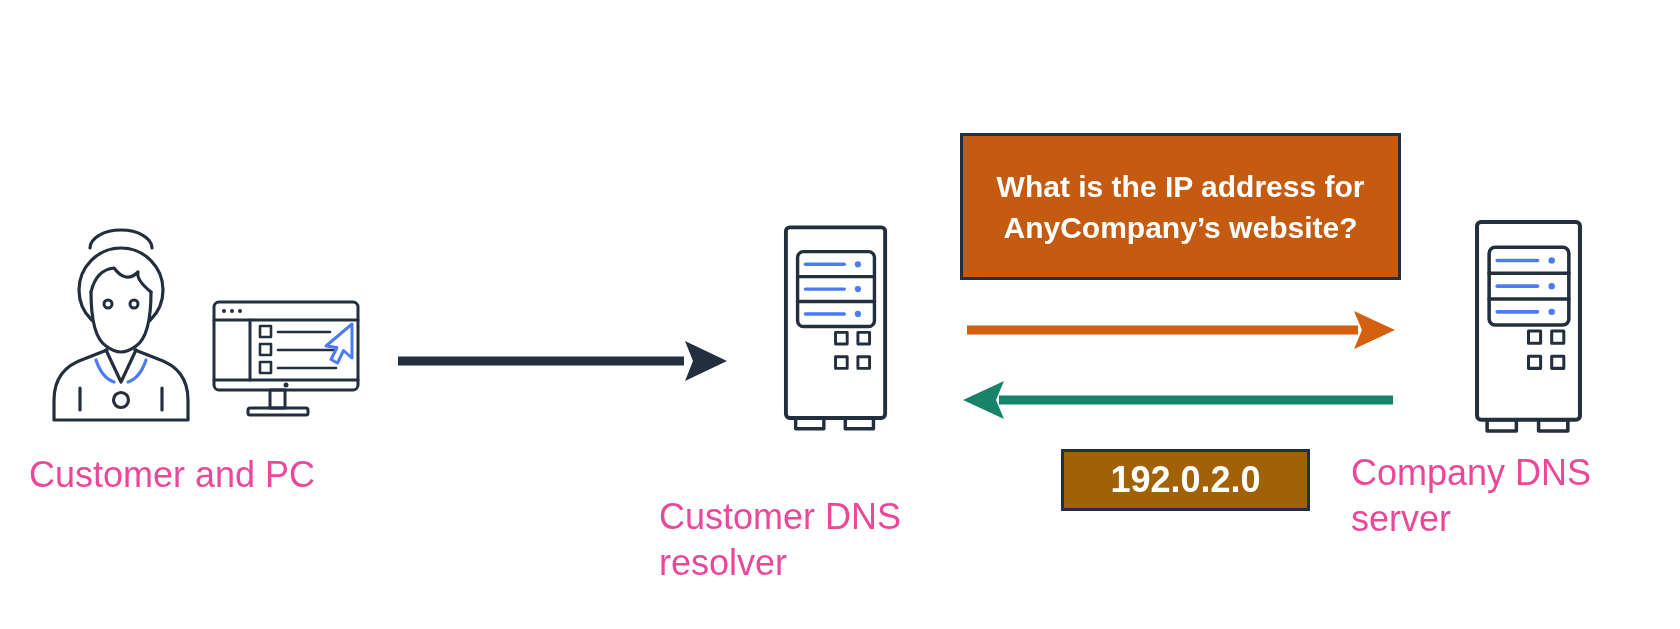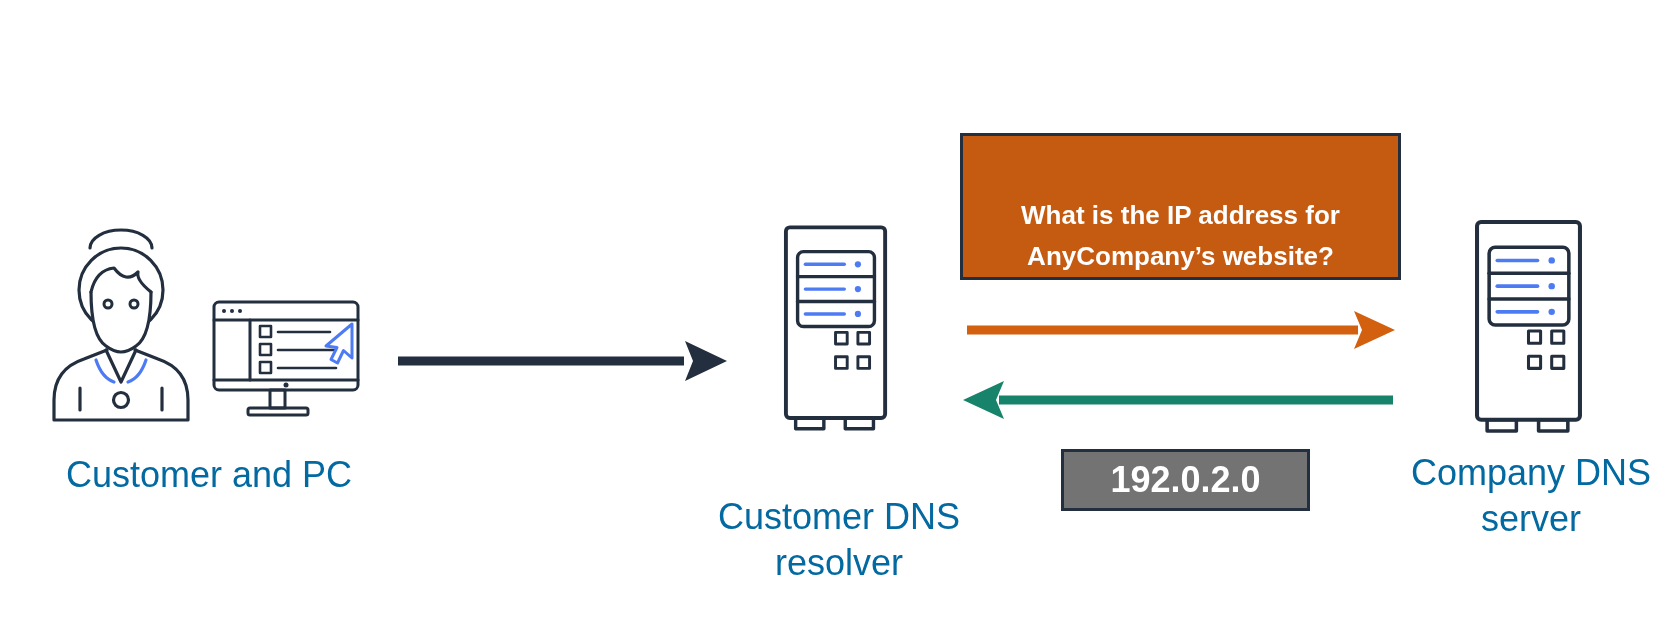--- a/index.html
+++ b/index.html
@@ -2,30 +2,30 @@
 <html><head>
 <meta charset="utf-8">
 <style>
   html,body{margin:0;padding:0;background:#ffffff;}
   .canvas{
     position:relative;width:1680px;height:629px;background:#ffffff;
     font-family:"Liberation Sans",sans-serif;overflow:hidden;
   }
   .abs{position:absolute;}
   .node-label{
-    font-size:36px;line-height:46px;color:#0369a1;text-align:center;
+    font-size:36px;line-height:46px;color:#ec4899;text-align:left;
     white-space:pre-line;
   }
   .msg-box{
     box-sizing:border-box;border:3px solid #232F3E;
     display:flex;align-items:center;justify-content:center;
     text-align:center;color:#FFFFFF;font-weight:bold;
   }
-  .query-box{background:#C55A11;font-size:26px;line-height:41px;padding:0 20px;align-items:flex-end;}
-  .answer-box{background:#737373;font-size:36px;text-align:center;}
+  .query-box{background:#C55A11;font-size:30px;line-height:41px;padding:0 20px;}
+  .answer-box{background:#a16207;font-size:36px;text-align:center;}
   svg{display:block;}
 </style>
 </head>
 <body>
 
 <div class="canvas">
 
   <svg class="abs" style="left:46px;top:212px;" width="150" height="210" viewBox="0 0 150 210">
     <g fill="none" stroke="#232F3E" stroke-width="3.2" stroke-linecap="round" stroke-linejoin="round">
 

